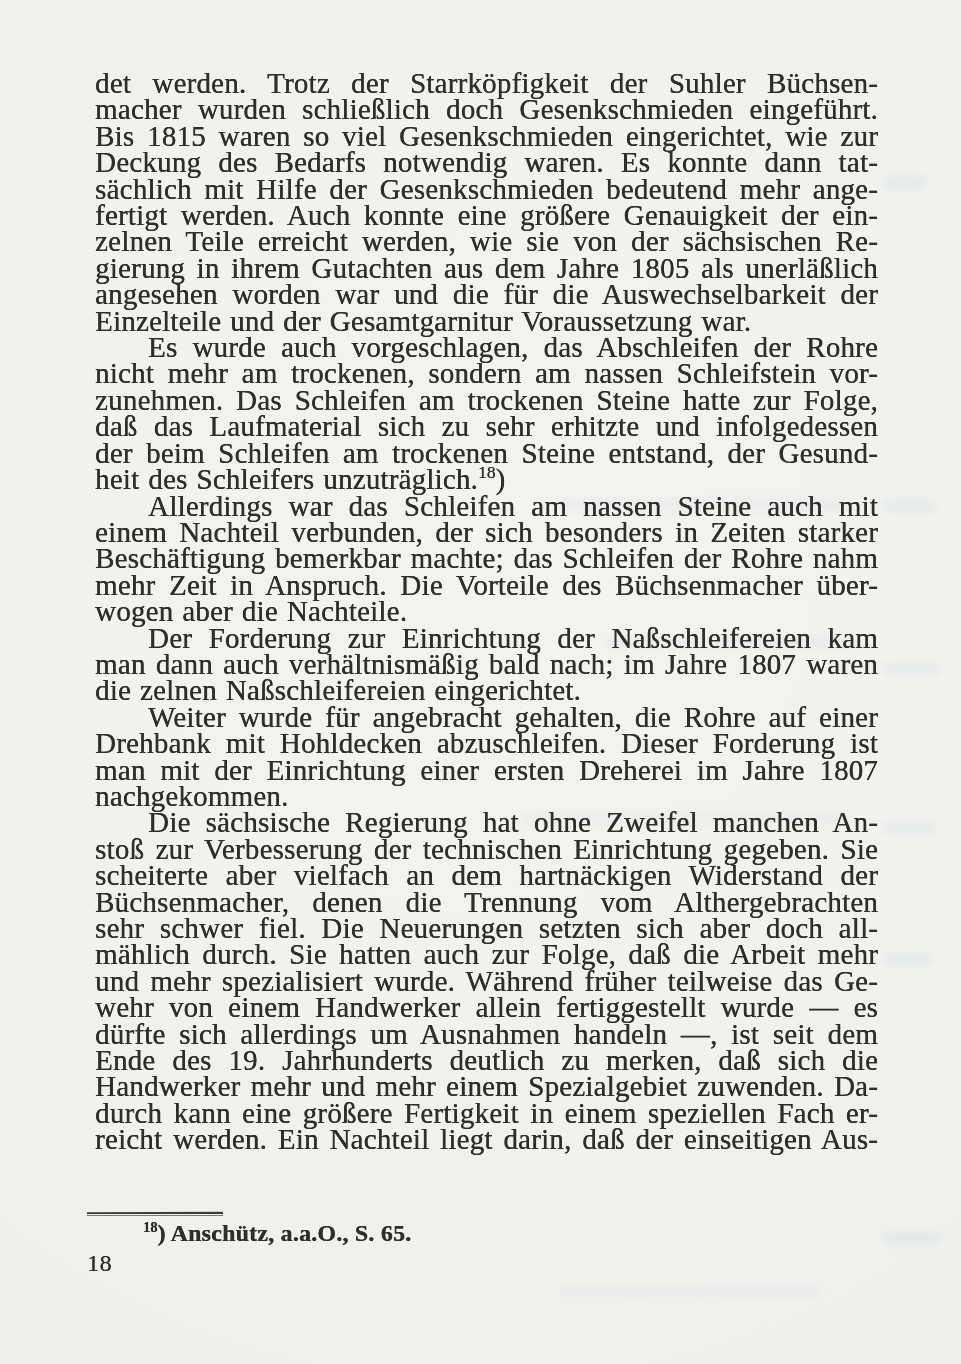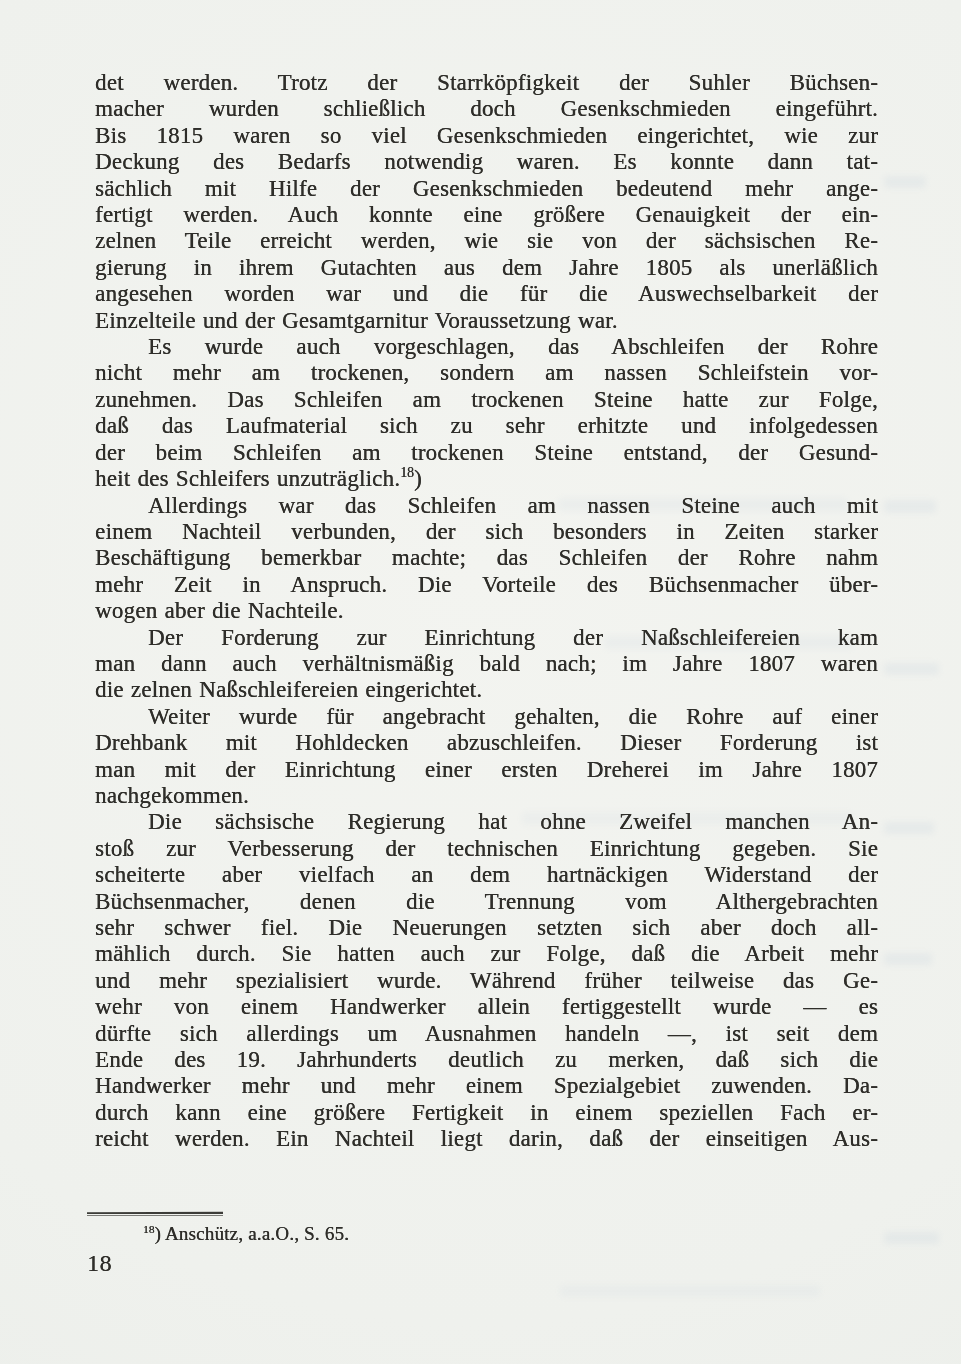--- a/index.html
+++ b/index.html
@@ -24,21 +24,21 @@
     opacity: 0.10;
     filter: blur(3px);
     border-radius: 4px;
     pointer-events: none;
   }
   .text-block {
     position: absolute;
     left: 95px;
     top: 70px;
     width: 783px;
-    font-size: 23px;
+    font-size: 29px;
     line-height: 26.4px;
     letter-spacing: 0.2px;
     word-spacing: 0.05em;
     text-shadow: 0.3px 0 0 currentColor;
   }
   .para { margin: 0; }
   .line {
     text-align: justify;
     text-align-last: justify;
   }
@@ -61,25 +61,26 @@
     width: 136px;
     height: 5px;
     background: linear-gradient(#3c3c38 0 2px, transparent 2px 3px, rgba(60,60,56,0.65) 3px 4px, transparent 4px);
     transform: rotate(-0.25deg);
   }
   .footnote {
     position: absolute;
     left: 95px;
     top: 1222px;
     width: 783px;
-    font-size: 19px;
+    font-size: 24px;
     line-height: 23px;
     letter-spacing: 0.2px;
     text-indent: 48px;
     text-shadow: 0.3px 0 0 currentColor;
+    font-weight: bold;
   }
   .page-number {
     position: absolute;
     left: 87px;
     top: 1250px;
     font-size: 24px;
     letter-spacing: 0.5px;
     text-shadow: 0.3px 0 0 currentColor;
   }
 </style>

